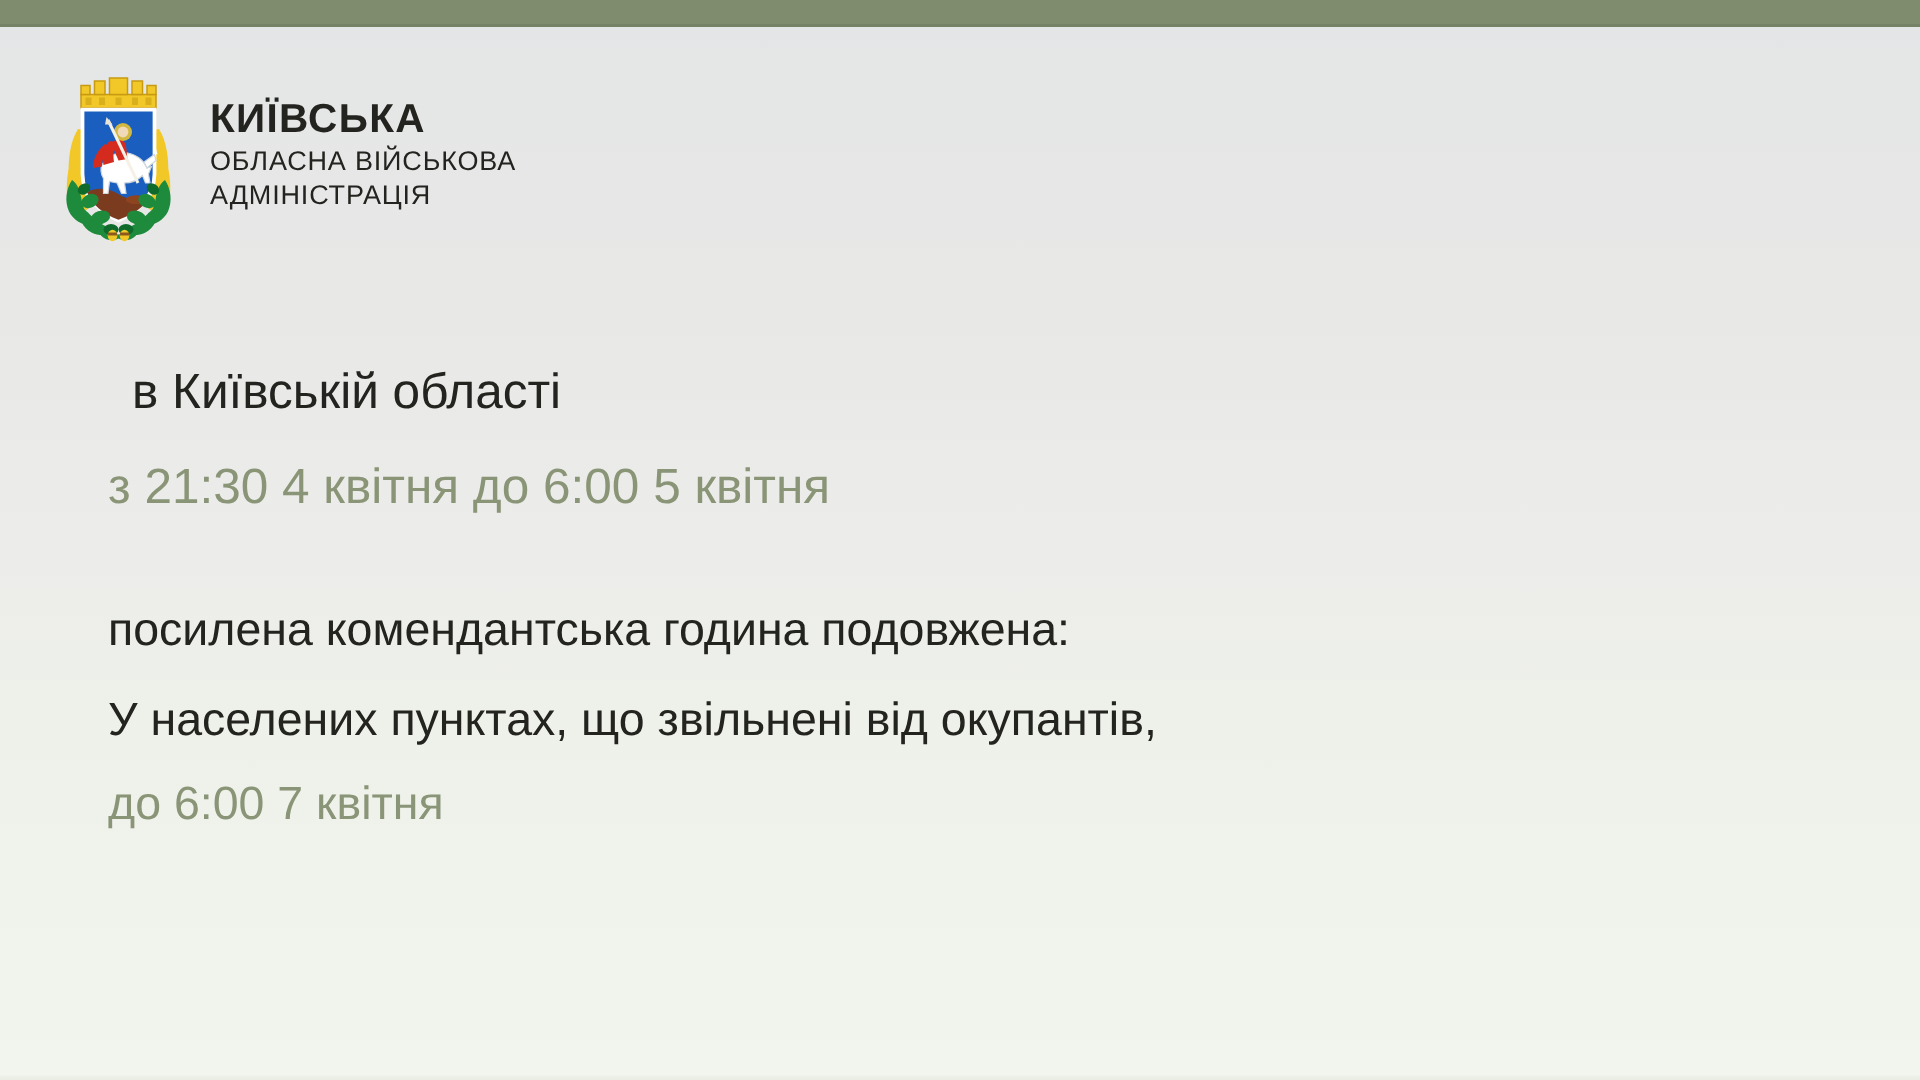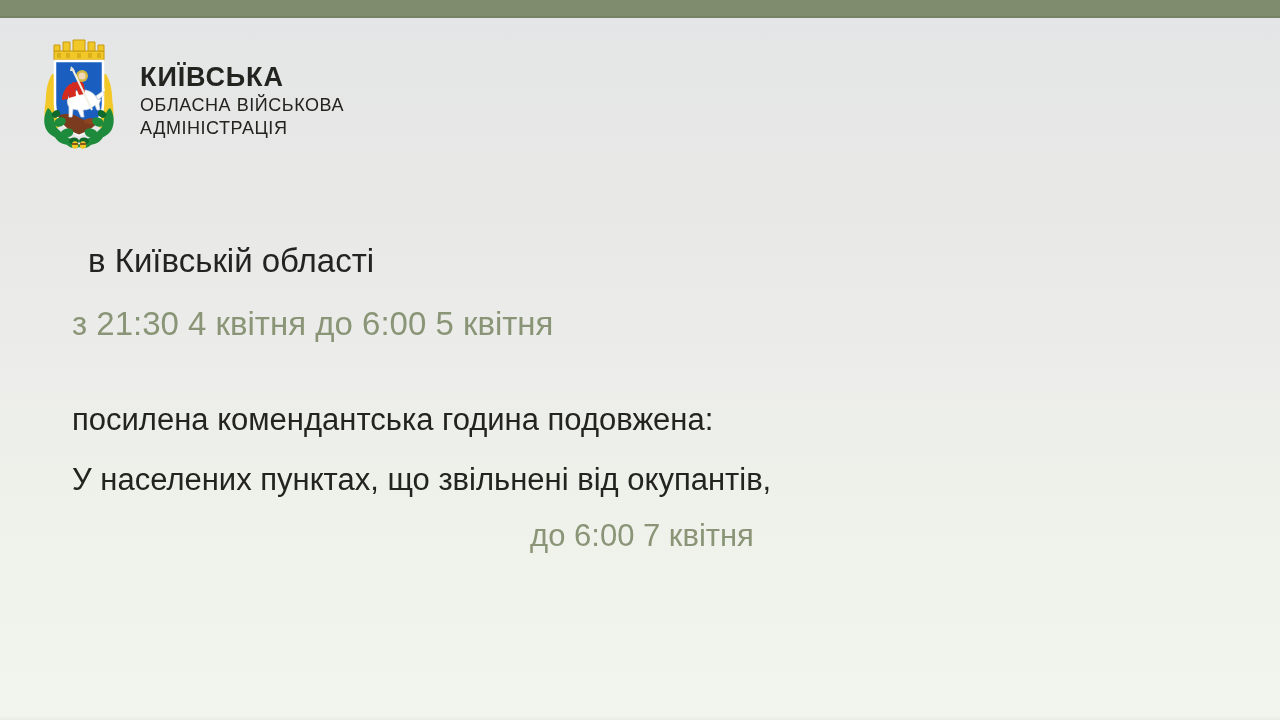--- a/index.html
+++ b/index.html
@@ -55,24 +55,24 @@
     left: 0;
     bottom: 0;
     width: 1280px;
     height: 3px;
     background: linear-gradient(180deg, #eef1e9 0%, #e9ede4 100%);
   }
 
   
   .header {
     position: absolute;
-    top: 38px;
+    top: 50px;
     left: 40px;
     display: flex;
-    align-items: center;
+    align-items: flex-start;
   }
 
   .emblem {
     width: 78px;
     height: 112px;
     flex: 0 0 auto;
     display: block;
   }
 
   .org-text {
@@ -143,21 +143,20 @@
     margin: 0;
     white-space: nowrap;
   }
   .body-accent {
     font-size: 31px;
     font-weight: 400;
     color: #8a9577;
     line-height: 1.5;
     margin: 2px 0 0 0;
     white-space: nowrap;
-    text-align: center;
   }
 </style>
 </head>
 <body>
 
 <div class="poster">
 
   <div class="top-bar"></div>
   <div class="top-bar-shade"></div>
 

